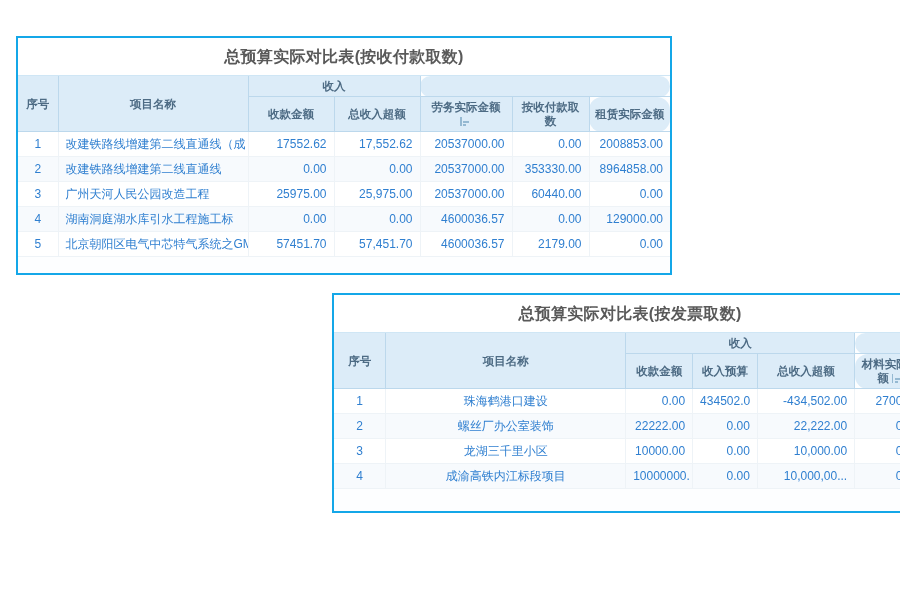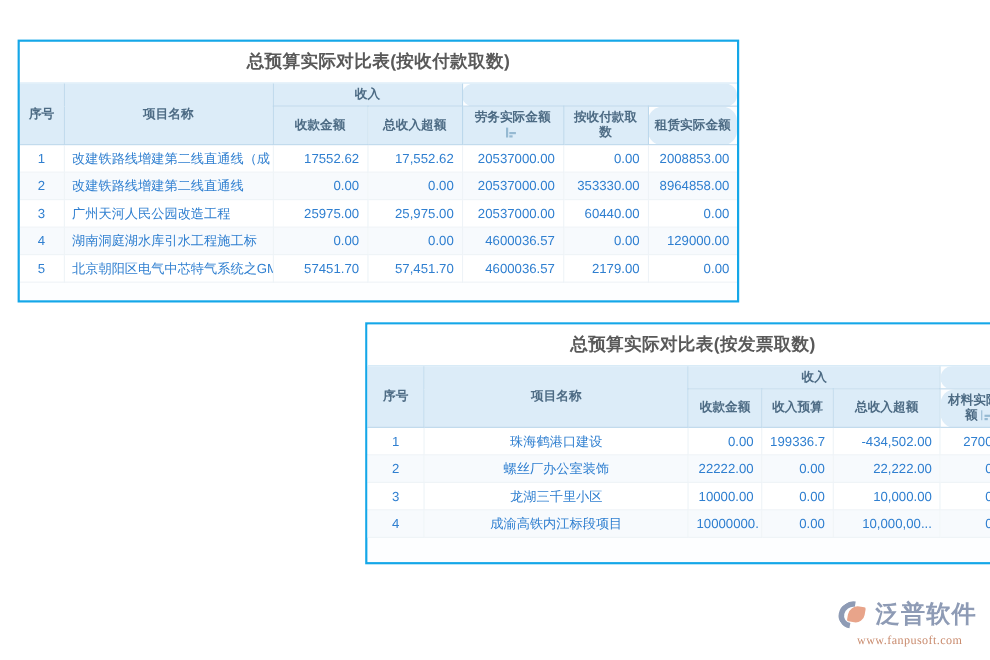--- a/index.html
+++ b/index.html
@@ -253,21 +253,21 @@
               <b></b><i></i><i></i><i></i>
             </span>
           </th>
         </tr>
       </thead>
       <tbody>
         <tr class="norm">
           <td class="c">1</td>
           <td class="c name">珠海鹤港口建设</td>
           <td class="r">0.00</td>
-          <td class="r">199336.7</td>
+          <td class="r">434502.0</td>
           <td class="r">-434,502.00</td>
           <td class="r last">2700.00</td>
         </tr>
         <tr class="alt">
           <td class="c">2</td>
           <td class="c name">螺丝厂办公室装饰</td>
           <td class="r">22222.00</td>
           <td class="r">0.00</td>
           <td class="r red">22,222.00</td>
           <td class="r last">0.00</td>
@@ -285,24 +285,14 @@
           <td class="c name">成渝高铁内江标段项目</td>
           <td class="r">10000000.</td>
           <td class="r">0.00</td>
           <td class="r red">10,000,00...</td>
           <td class="r last">0.00</td>
         </tr>
       </tbody>
     </table>
   </div>
 
-  <div class="logo">
-    <div class="logo-row">
-      <span class="logo-mark">
-        <span class="arc"></span>
-        <span class="leaf"></span>
-      </span>
-      <span class="logo-text">泛普软件</span>
-    </div>
-    <div class="logo-url">www.fanpusoft.com</div>
-  </div>
 
 </div>
 
 </body></html>

